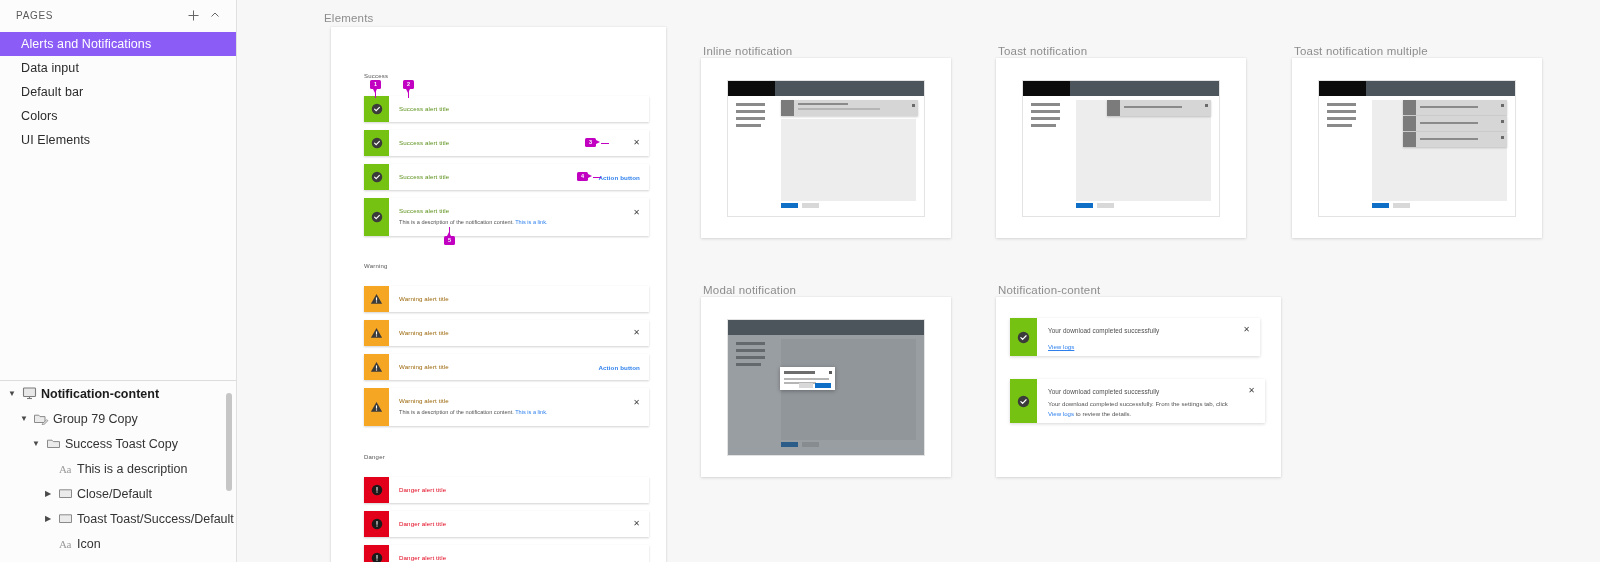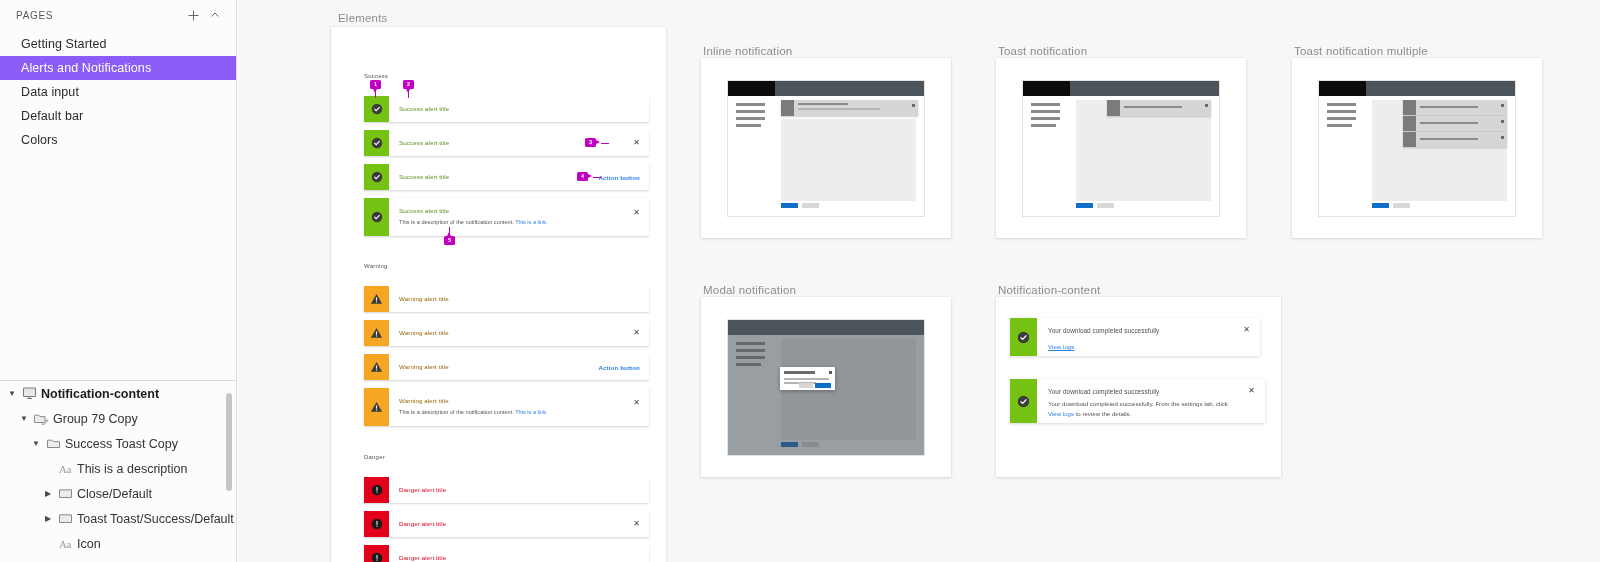--- a/index.html
+++ b/index.html
@@ -209,34 +209,34 @@
           </svg>
       </div>
       <div class="hdr-icon">
         <svg width="12" height="12" viewBox="0 0 12 12">
             <path d="M2.5 7.5L6 4l3.5 3.5" stroke="#666" stroke-width="1" fill="none"></path>
           </svg>
       </div>
     </div>
 
     <div class="pages-list">
-      <div class="page-item">
-        <span>Getting Started</span>
-      </div>
       <div class="page-item selected">
         <span>Alerts and Notifications</span>
       </div>
       <div class="page-item">
         <span>Data input</span>
       </div>
       <div class="page-item">
         <span>Default bar</span>
       </div>
       <div class="page-item">
         <span>Colors</span>
+      </div>
+      <div class="page-item">
+        <span>UI Elements</span>
       </div>
     </div>
 
     <div class="panel-spacer"></div>
 
     <div class="layers-wrap">
 
       <div class="layer-row root" style="padding-left:5px">
         <span class="disc">▼</span>
         <span class="licon">
@@ -301,21 +301,21 @@
         <span class="licon aa">Aa</span>
         <span>Icon</span>
       </div>
 
       <div class="vscroll"></div>
     </div>
   </div>
 
   <div class="canvas">
 
-    <div class="frame-label" style="left:101px; top:12px;">Elements</div>
+    <div class="frame-label" style="left:87px; top:12px;">Elements</div>
     <div class="frame" id="ab-elements">
 
       <div class="section-cap" style="left:33px; top:46px;">Success</div>
 
       <div class="alert" style="top:69px;">
         <div class="alert-bar success">
           <svg class="ico" width="12" height="12" viewBox="0 0 16 16">
               <circle cx="8" cy="8" r="7" fill="#3b3b3b"></circle>
               <path d="M4.8 8.2l2.1 2.1 4.3-4.4" stroke="#fff" stroke-width="1.5" fill="none" stroke-linecap="round"></path>
             </svg>

